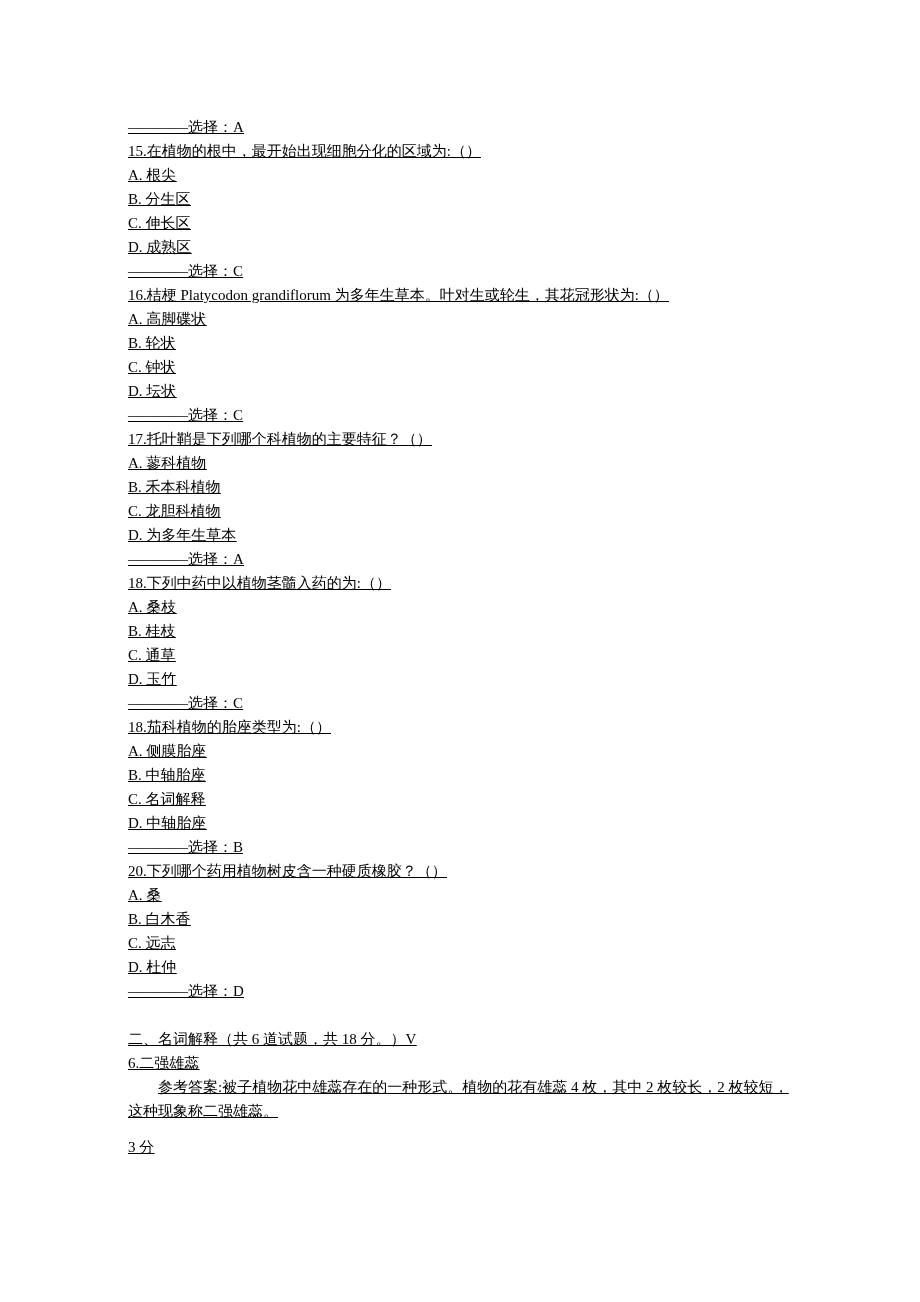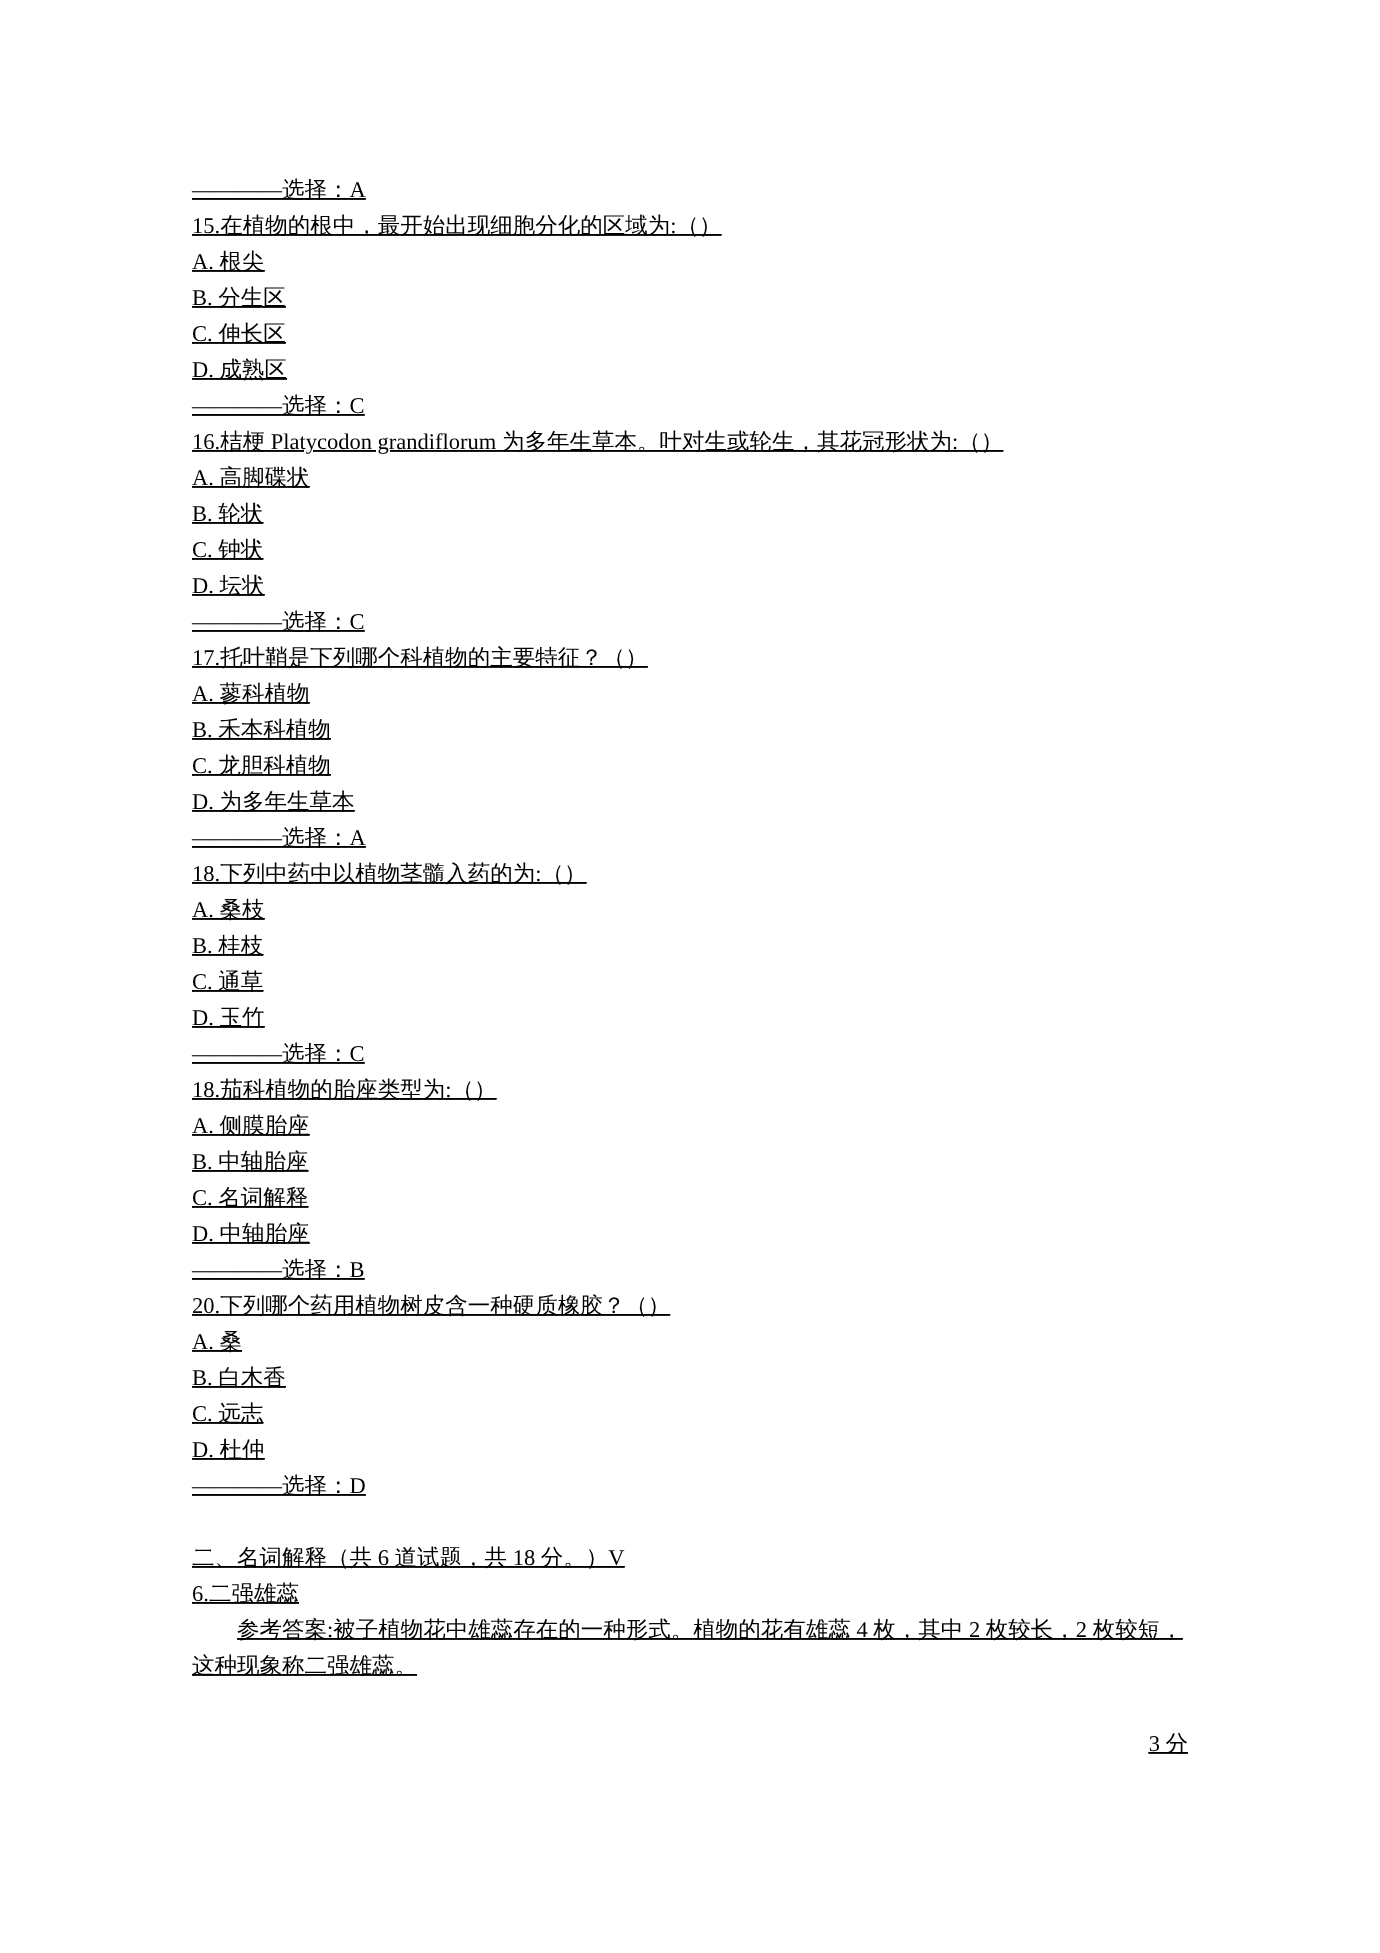--- a/index.html
+++ b/index.html
@@ -21,22 +21,21 @@
       display: block;
       white-space: pre-wrap;
     }
     .indent {
       text-indent: 2em;
     }
     .section-header {
       margin-top: 24px;
     }
     .points {
-      margin-top: 28px;
-      text-align: right;
+      margin-top: 12px;
     }
   </style>
 </head>
 <body>
 
 <span class="line">————选择：A</span>
 
 <span class="line">15.在植物的根中，最开始出现细胞分化的区域为:（）</span>
 <span class="line">A. 根尖</span>
 <span class="line">B. 分生区</span>

